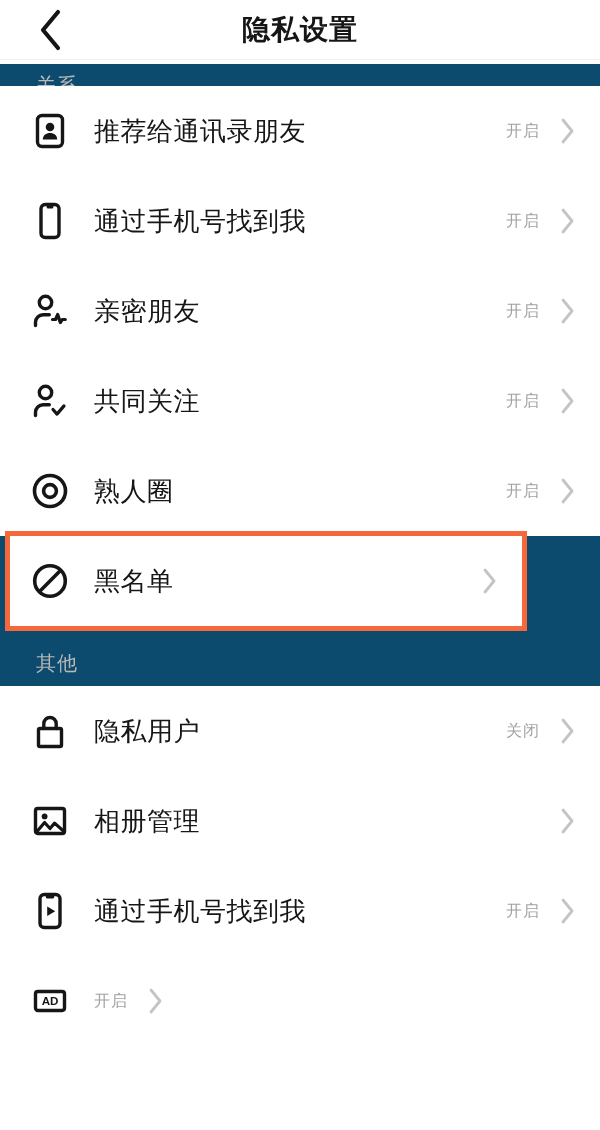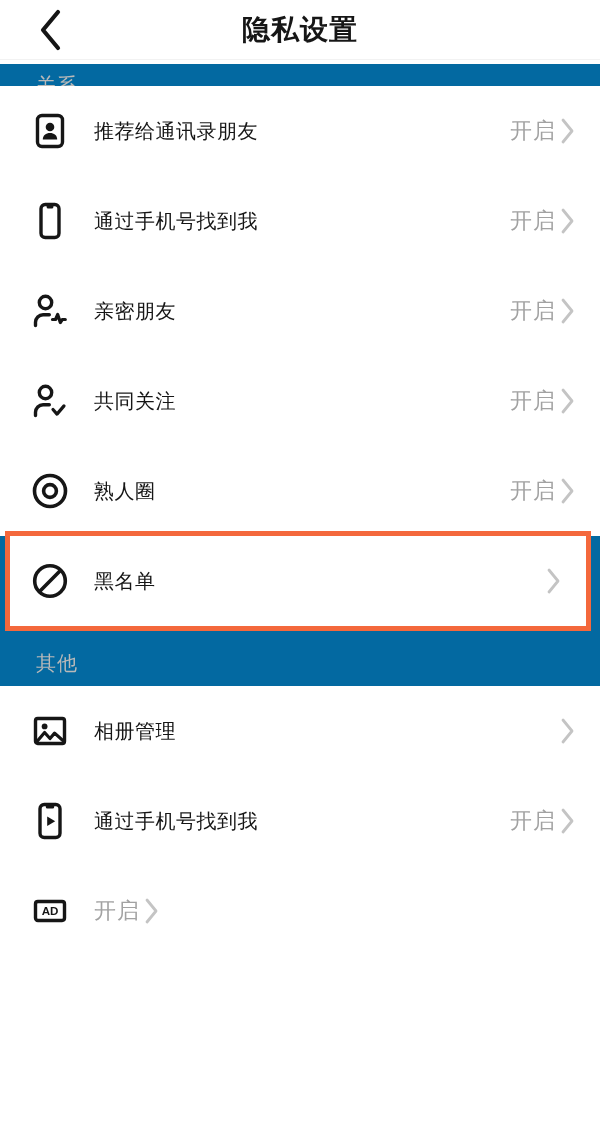--- a/index.html
+++ b/index.html
@@ -53,21 +53,21 @@
     text-align: center;
     font-size: 28px;
     font-weight: 700;
     letter-spacing: 1px;
     color: #161616;
   }
 
   
   .list {
     position: relative;
-    background: #0369a1;
+    background: #0c4a6e;
   }
 
   .section-label {
     padding-left: 36px;
     font-size: 20px;
     color: #b9b9b9;
     letter-spacing: 1px;
     line-height: 1;
     white-space: nowrap;
   }
@@ -104,47 +104,48 @@
     min-width: 44px;
     height: 44px;
     display: flex;
     align-items: center;
     justify-content: center;
     margin-right: 22px;
   }
   .row-icon svg { display: block; }
   .row-label {
     flex: 1;
-    font-size: 20px;
+    font-size: 26px;
     color: #161616;
     letter-spacing: 0.5px;
     white-space: nowrap;
   }
   .row-status {
-    font-size: 22px;
+    font-size: 16px;
     color: #a2a2a2;
+    margin-right: 16px;
     white-space: nowrap;
     letter-spacing: 1px;
   }
   .row-chevron {
     width: 20px;
     min-width: 20px;
     display: flex;
     align-items: center;
     justify-content: flex-end;
   }
   .row-chevron svg { display: block; }
 
   
   .row.highlighted {
     outline: 5px solid #f4683c;
     outline-offset: 0;
     margin: 0 10px 0 10px;
     padding-left: 18px;
-    width: 576px;
+    width: 512px;
     box-sizing: border-box;
   }
 </style>
 </head>
 <body>
 
 <div class="screen">
 
   <div class="header">
     <div class="back-btn">
@@ -253,20 +254,35 @@
       <path d="M3 3 L12 14 L3 25" stroke="#c4c4c4" stroke-width="2.8" stroke-linecap="round" stroke-linejoin="round"></path>
     </svg>
         </div>
       </div>
       <div class="section-label other">
         <span>其他</span>
       </div>
       <div class="row">
         <div class="row-icon">
           <svg width="40" height="40" viewBox="0 0 40 40" fill="none">
+        <rect x="8.5" y="17.5" width="23" height="18" rx="1.6" stroke="#161616" stroke-width="3.4"></rect>
+        <path d="M13.8 17.5v-4.8a6.2 6.2 0 0 1 12.4 0v4.8" stroke="#161616" stroke-width="3.4" stroke-linecap="round"></path>
+      </svg>
+        </div>
+        <div class="row-label">隐私用户</div>
+        <div class="row-status">关闭</div>
+        <div class="row-chevron">
+          <svg width="16" height="28" viewBox="0 0 16 28" fill="none">
+      <path d="M3 3 L12 14 L3 25" stroke="#c4c4c4" stroke-width="2.8" stroke-linecap="round" stroke-linejoin="round"></path>
+    </svg>
+        </div>
+      </div>
+      <div class="row">
+        <div class="row-icon">
+          <svg width="40" height="40" viewBox="0 0 40 40" fill="none">
         <rect x="5.5" y="7.5" width="29" height="25" rx="2.2" stroke="#161616" stroke-width="3.4"></rect>
         <circle cx="14.6" cy="15.4" r="2.9" fill="#161616"></circle>
         <path d="M7 30.5l7.6-9 5.4 6 4.6-5.4 9.4 8.4" stroke="#161616" stroke-width="3.2" stroke-linejoin="round" stroke-linecap="round"></path>
       </svg>
         </div>
         <div class="row-label">相册管理</div>
         <div class="row-status"></div>
         <div class="row-chevron">
           <svg width="16" height="28" viewBox="0 0 16 28" fill="none">
       <path d="M3 3 L12 14 L3 25" stroke="#c4c4c4" stroke-width="2.8" stroke-linecap="round" stroke-linejoin="round"></path>

